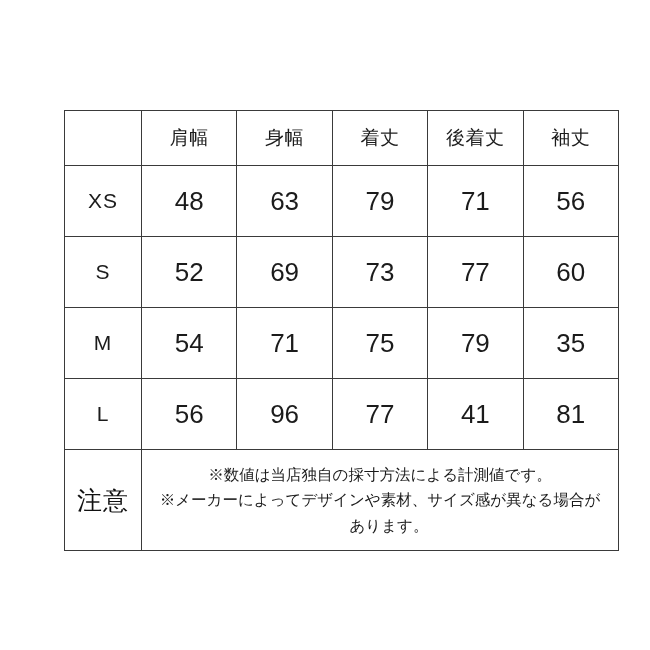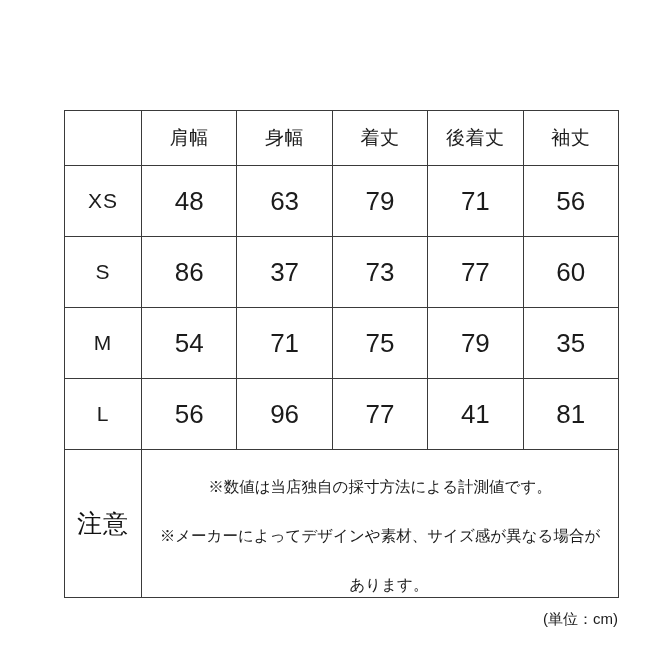--- a/index.html
+++ b/index.html
@@ -73,21 +73,20 @@
   }
   td.note-body {
     text-align: left;
     padding: 14px 12px 14px 14px;
     font-size: 15.5px;
     line-height: 1.62;
     color: #1b1b1b;
   }
   td.note-body .line {
     white-space: nowrap;
-    margin-top: 24px;
   }
   td.note-body .line.indent {
     padding-left: 18px;
   }
   .unit {
     position: absolute;
     left: 48px;
     top: 0;
     width: 554px;
     text-align: right;
@@ -124,22 +123,22 @@
         <tr class="data-row">
           <td class="row-label">XS</td>
           <td>48</td>
           <td>63</td>
           <td>79</td>
           <td>71</td>
           <td>56</td>
         </tr>
         <tr class="data-row">
           <td class="row-label">S</td>
-          <td>86</td>
-          <td>37</td>
+          <td>52</td>
+          <td>69</td>
           <td>73</td>
           <td>77</td>
           <td>60</td>
         </tr>
         <tr class="data-row">
           <td class="row-label">M</td>
           <td>54</td>
           <td>71</td>
           <td>75</td>
           <td>79</td>
@@ -156,16 +155,15 @@
         <tr class="note-row">
           <td class="note-label">注意</td>
           <td class="note-body" colspan="5">
             <div class="line">※数値は当店独自の採寸方法による計測値です。</div>
             <div class="line">※メーカーによってデザインや素材、サイズ感が異なる場合が</div>
             <div class="line indent">あります。</div>
           </td>
         </tr>
       </tbody>
     </table>
-    <div class="unit" style="position:relative; left:0; margin-top:12px;">(単位：cm)</div>
   </div>
 
 </div>
 
 </body></html>

